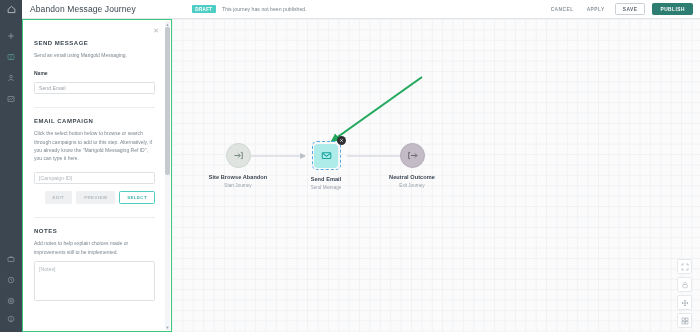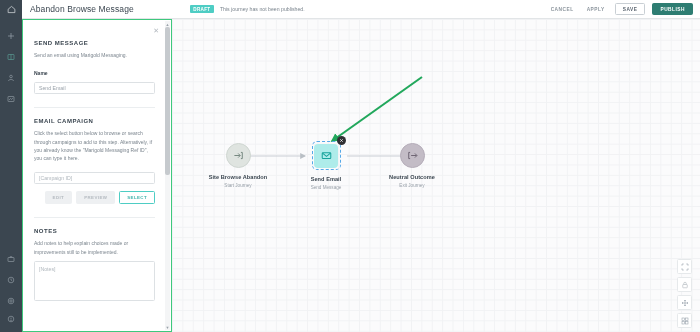--- a/index.html
+++ b/index.html
@@ -291,21 +291,21 @@
     <div class="rail-btn rail-bottom" title="Info">
       <svg width="8" height="8" viewBox="0 0 16 16" fill="none" stroke="#9aa4ad" stroke-width="1.2">
         <circle cx="8" cy="8" r="5.6"></circle>
           <path d="M8 5.2 V9"></path>
           <circle cx="8" cy="11.2" r="0.5" fill="#9aa4ad"></circle>
       </svg>
     </div>
   </div>
 
   <div class="header">
-    <div class="header-title">Abandon Browse Message</div>
+    <div class="header-title">Abandon Message Journey</div>
     <div class="header-mid">
       <span class="draft-badge">DRAFT</span>
       <span class="header-note">This journey has not been published.</span>
     </div>
     <div class="header-actions">
       <button class="btn-text">CANCEL</button>
       <button class="btn-text">APPLY</button>
       <button class="btn-outline">SAVE</button>
       <button class="btn-primary">PUBLISH</button>
     </div>

